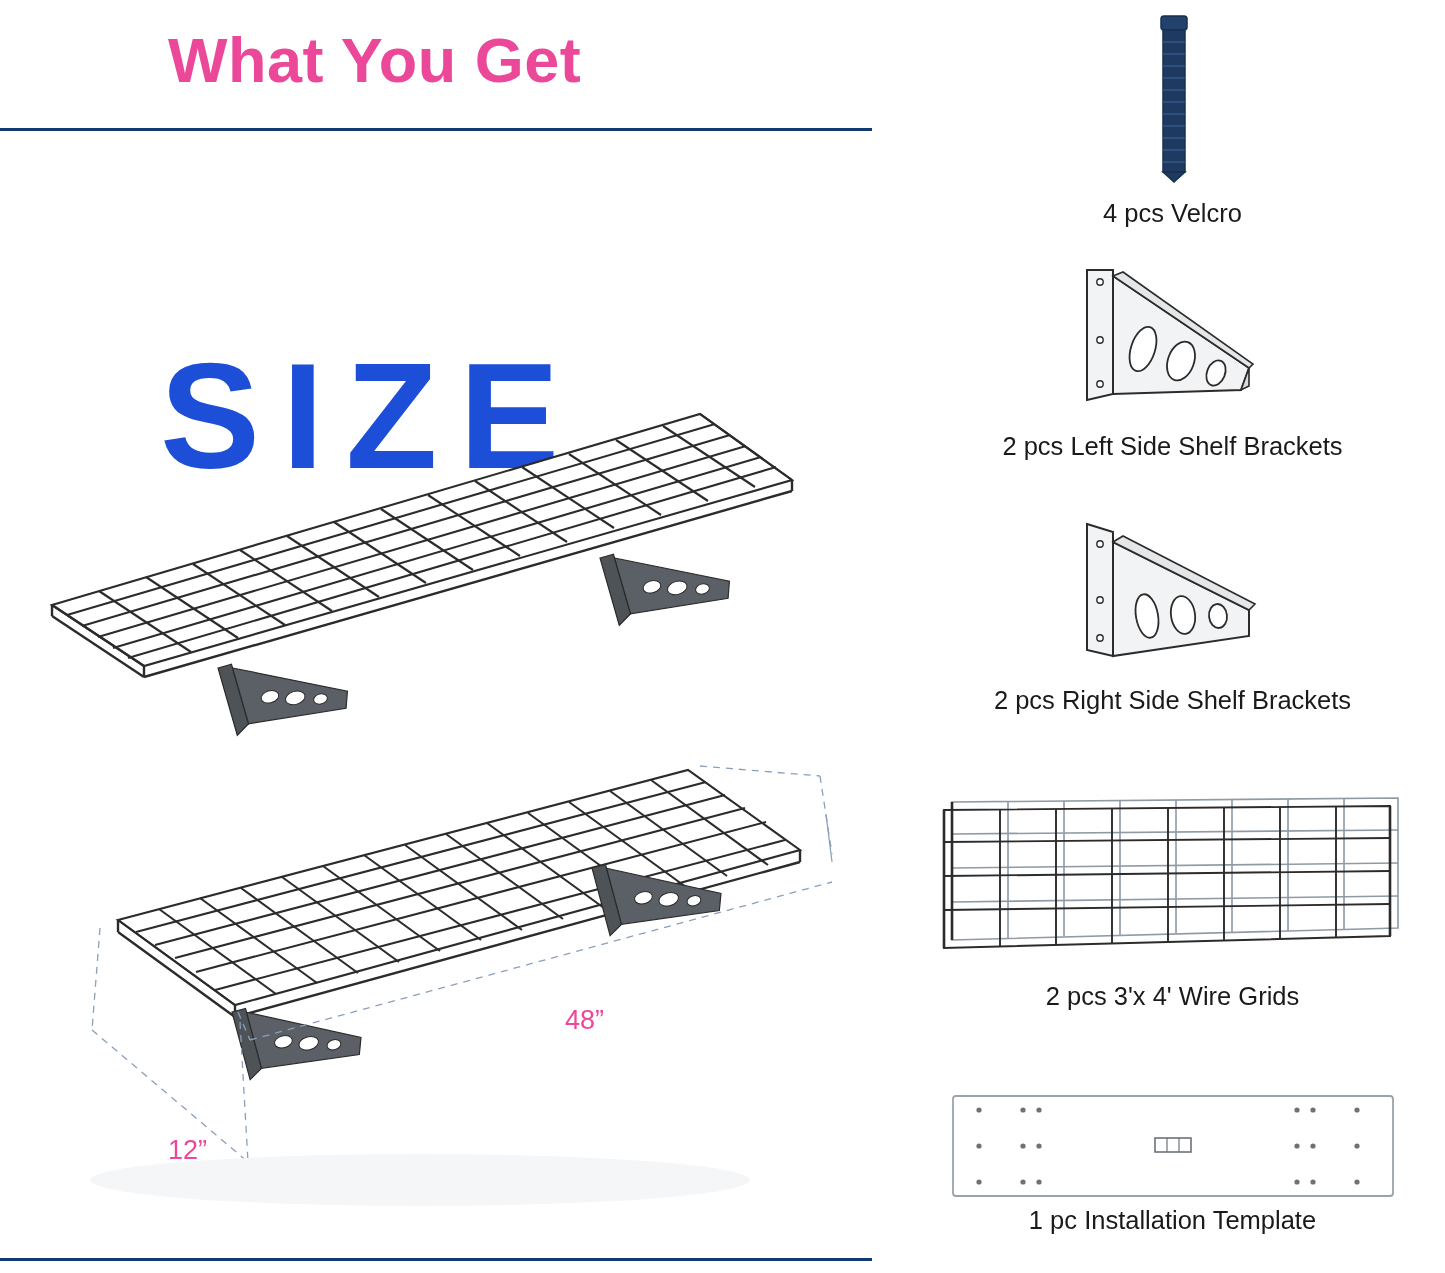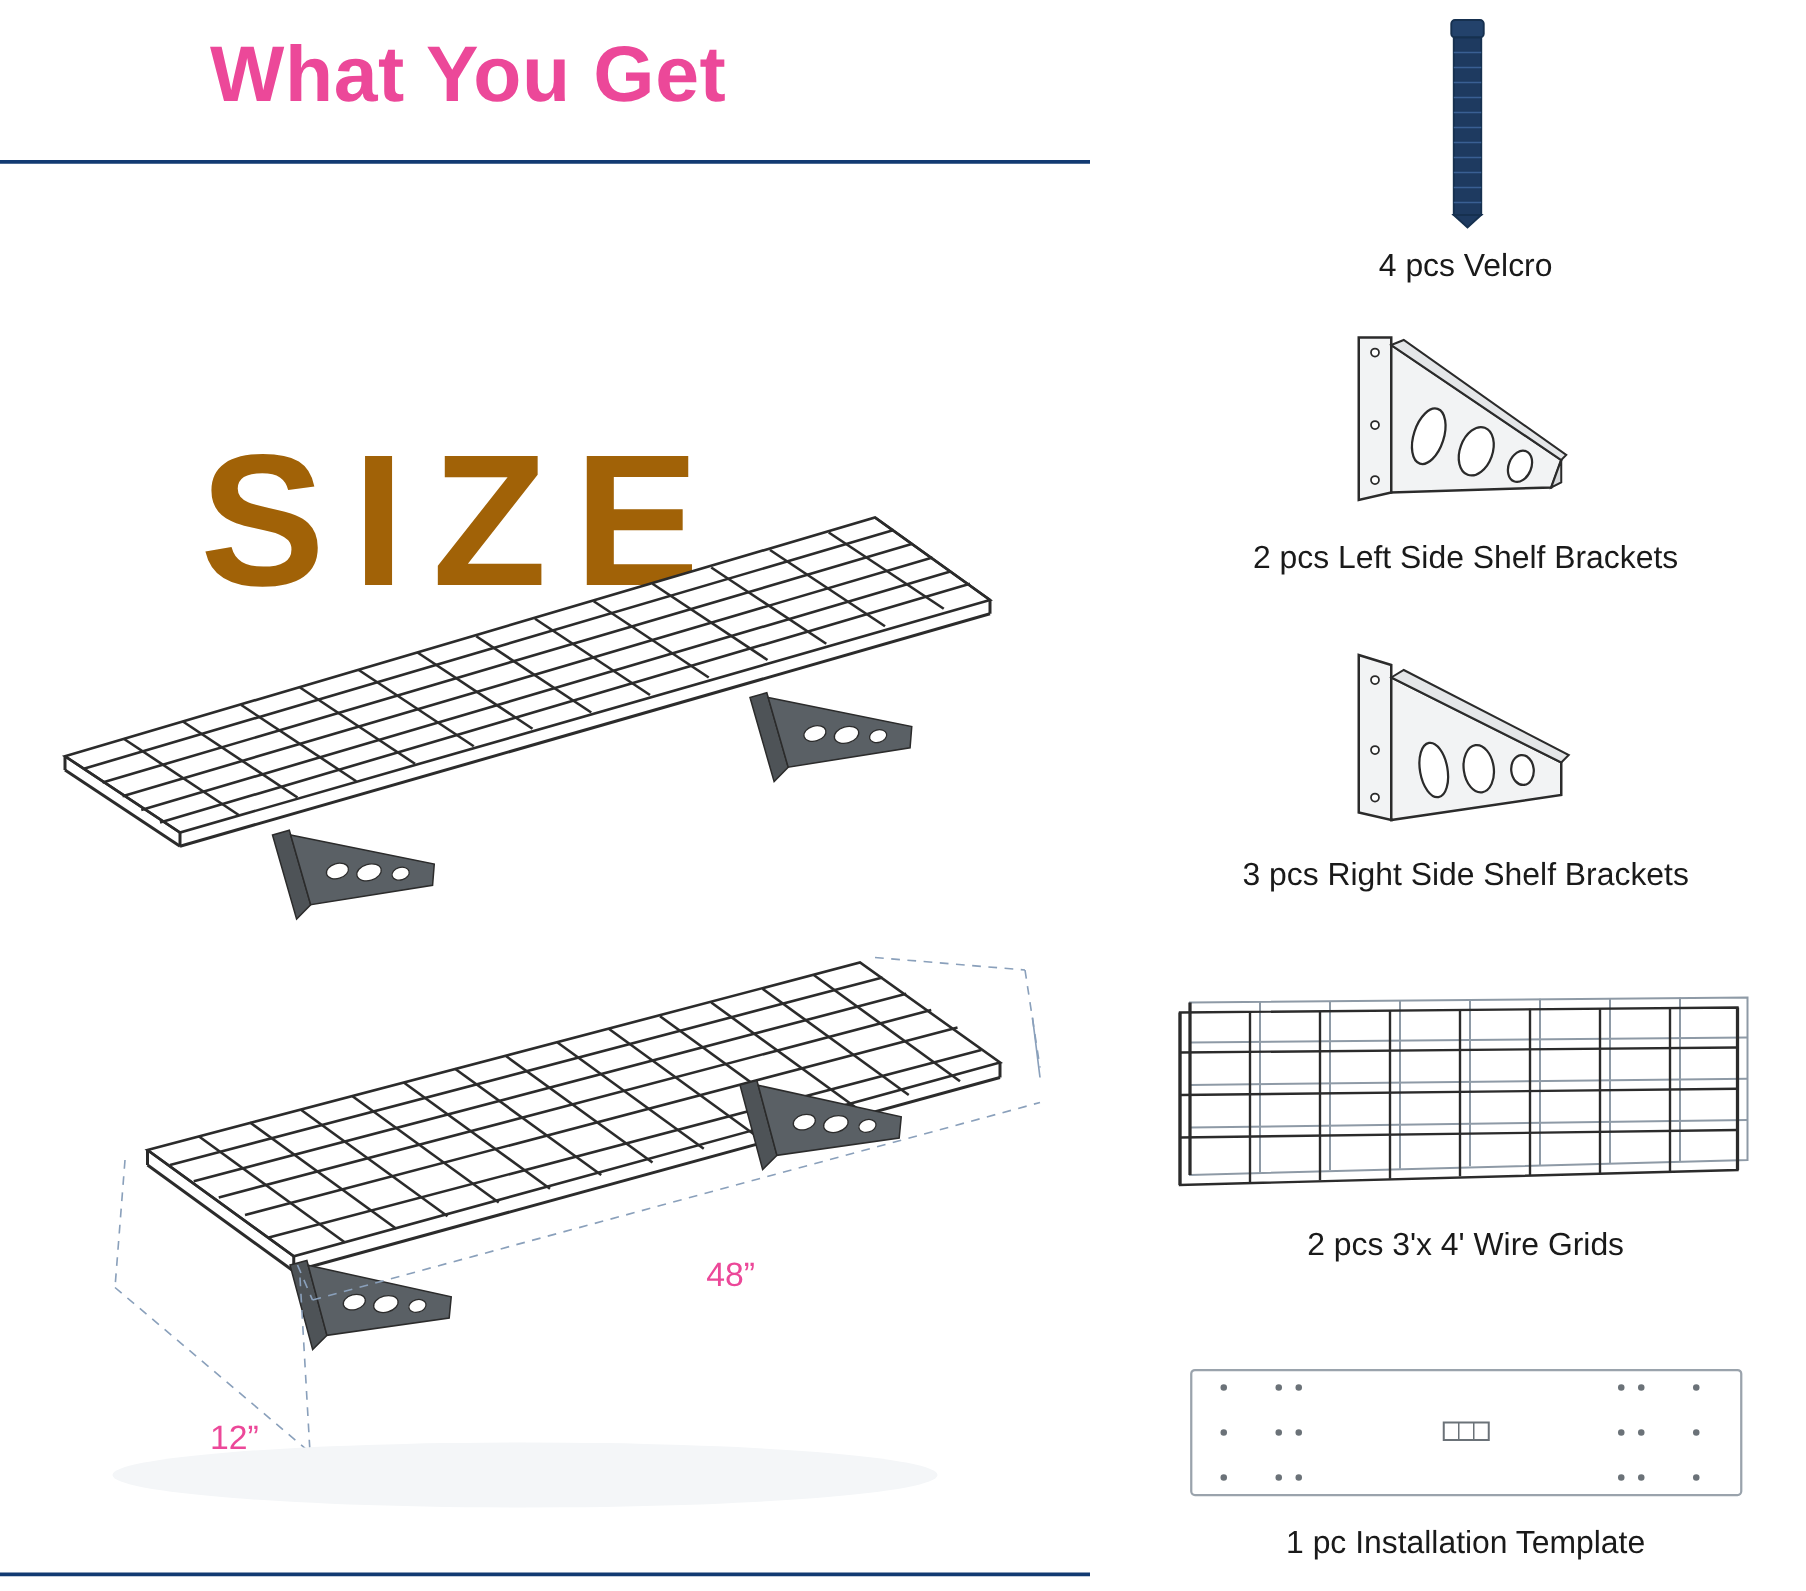--- a/index.html
+++ b/index.html
@@ -44,21 +44,21 @@
     background: #123a72;
   }
 
   
   #size-watermark {
     position: absolute;
     left: 160px;
     top: 330px;
     font-size: 150px;
     font-weight: bold;
-    color: #a16207;
+    color: #1d4ed8;
     letter-spacing: 22px;
     user-select: none;
   }
 
   
   #left-illustration {
     position: absolute;
     left: 0px;
     top: 150px;
     width: 900px;
@@ -101,21 +101,21 @@
   #block-velcro    { top: 10px; }
   #block-left-br   { top: 264px; }
   #block-right-br  { top: 520px; }
   #block-grids     { top: 780px; }
   #block-template  { top: 1088px; }
 
   .cap-velcro   { margin-top: 14px; }
   .cap-left-br  { margin-top: 20px; }
   .cap-right-br { margin-top: 18px; }
   .cap-grids    { margin-top: 12px; }
-  .cap-template { margin-top: 14px; }
+  .cap-template { }
 </style>
 </head>
 <body>
 
 <div id="page-title">What You Get</div>
 <div id="title-rule"></div>
 <div id="bottom-rule"></div>
 
 <div id="size-watermark">SIZE</div>
 
@@ -288,21 +288,21 @@
       <path d="M14,4 L40,12 L40,136 L14,130 Z" fill="#f2f3f4" stroke="#2b2b2b" stroke-width="2"></path>
       <circle cx="27" cy="24" r="3.2" fill="#ffffff" stroke="#2b2b2b" stroke-width="1.4"></circle>
       <circle cx="27" cy="80" r="3.2" fill="#ffffff" stroke="#2b2b2b" stroke-width="1.4"></circle>
       <circle cx="27" cy="118" r="3.2" fill="#ffffff" stroke="#2b2b2b" stroke-width="1.4"></circle>
       <path d="M40,22 L176,90 L176,116 L40,136 Z" fill="#f2f3f4" stroke="#2b2b2b" stroke-width="2"></path>
       <ellipse cx="74" cy="96" rx="11" ry="22" fill="#ffffff" stroke="#2b2b2b" stroke-width="1.8" transform="rotate(-10 74 96)"></ellipse>
       <ellipse cx="110" cy="95" rx="12" ry="19" fill="#ffffff" stroke="#2b2b2b" stroke-width="1.8" transform="rotate(-8 110 95)"></ellipse>
       <ellipse cx="145" cy="96" rx="9" ry="12" fill="#ffffff" stroke="#2b2b2b" stroke-width="1.8" transform="rotate(-6 145 96)"></ellipse>
       <path d="M40,22 L50,16 L182,84 L176,90 Z" fill="#e4e6e8" stroke="#2b2b2b" stroke-width="1.6"></path>
     </svg>
-    <div class="part-caption cap-right-br">3 pcs Right Side Shelf Brackets</div>
+    <div class="part-caption cap-right-br">2 pcs Right Side Shelf Brackets</div>
   </div>
 
   <div class="part-block" id="block-grids">
     <svg class="part-art" width="490" height="190" viewBox="0 0 490 190">
 
       <g stroke="#8e9aa6" stroke-width="1.6" fill="none">
         <polygon points="24,22 470,18 470,148 24,160" fill="#ffffff"></polygon>
         <line x1="24" y1="54" x2="470" y2="50"></line>
         <line x1="24" y1="88" x2="470" y2="83"></line>
         <line x1="24" y1="122" x2="470" y2="116"></line>

